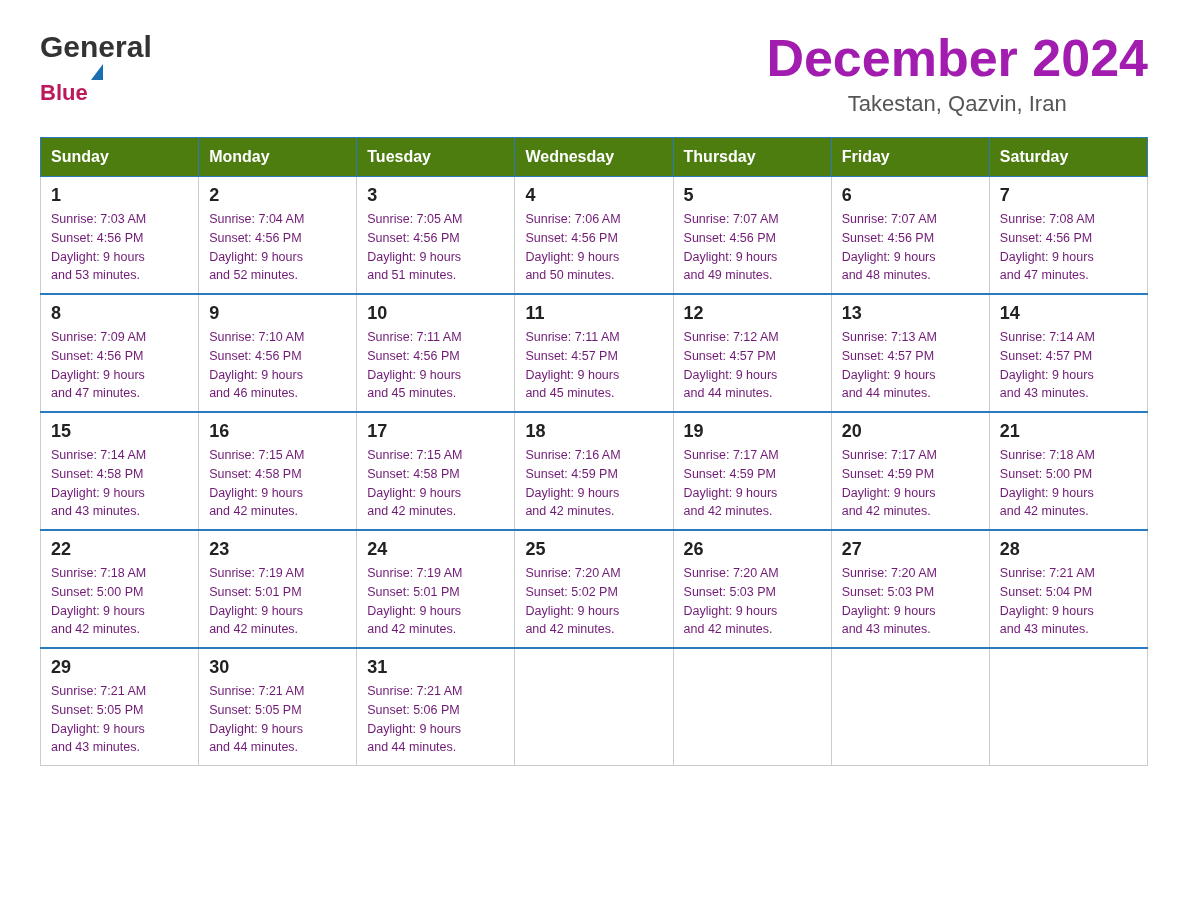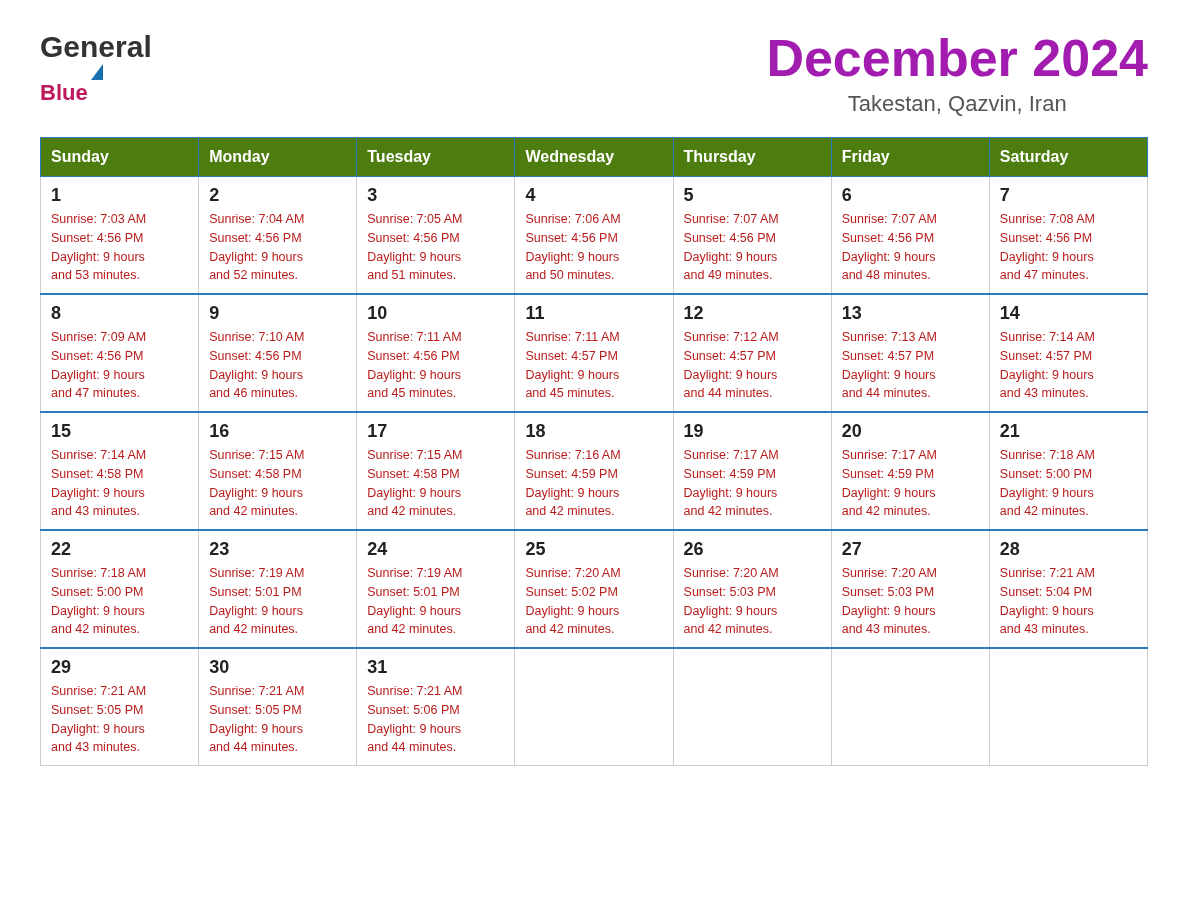--- a/index.html
+++ b/index.html
@@ -57,21 +57,21 @@
       min-height: 100px;
     }
     .day-number {
       font-size: 18px;
       font-weight: bold;
       color: #222;
       margin-bottom: 4px;
     }
     .day-info {
       font-size: 12.5px;
-      color: #b91c1c;
+      color: #701a75;
       line-height: 1.5;
     }
     .empty-cell {
       background: #fff;
     }
     tr td {
       border-top: 2px solid #2a7abf;
     }
     tr td + td {
       border-top: 2px solid #2a7abf;

